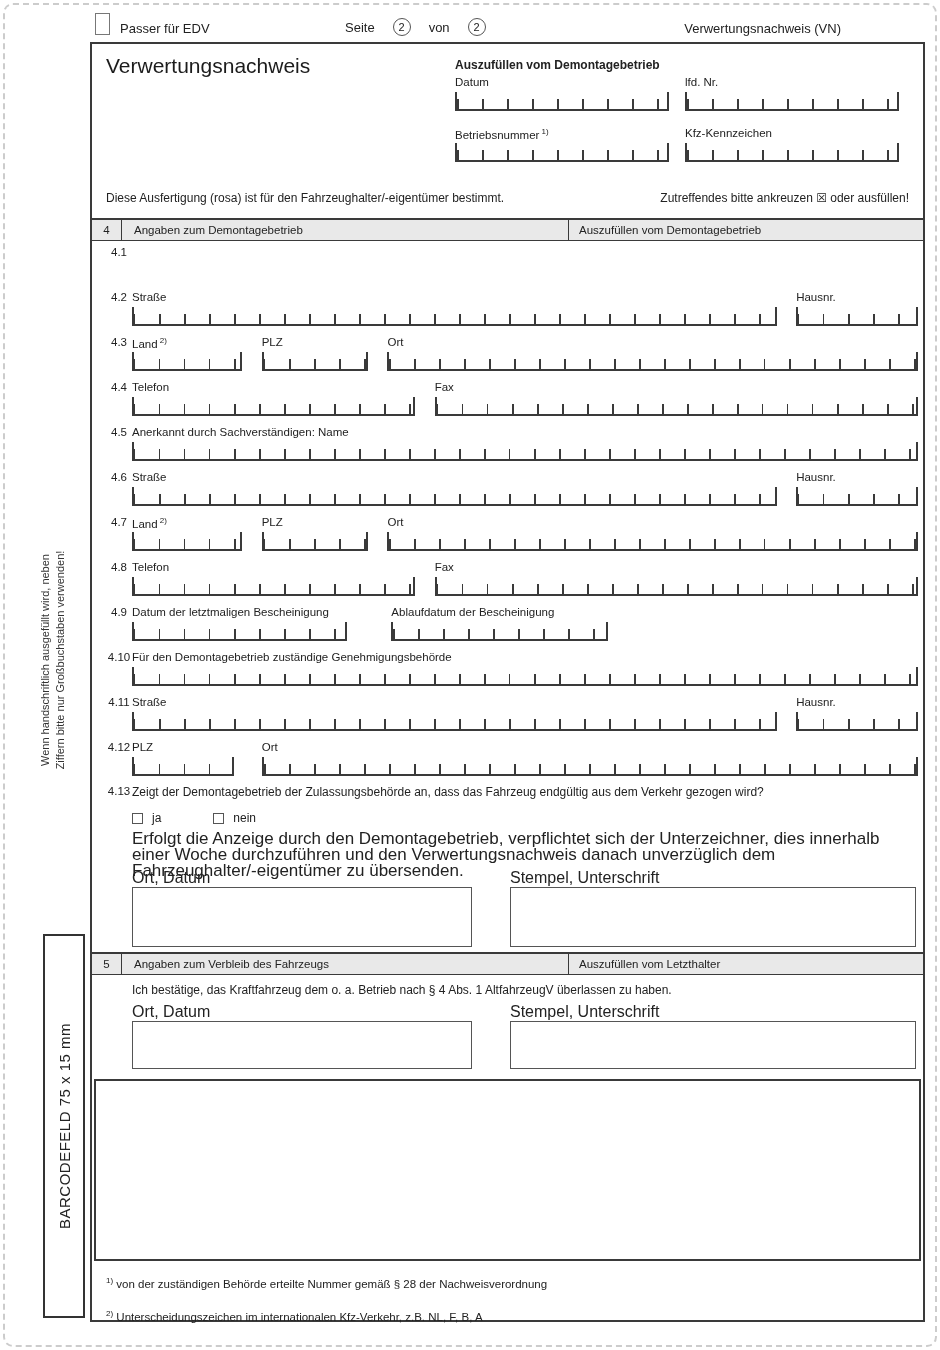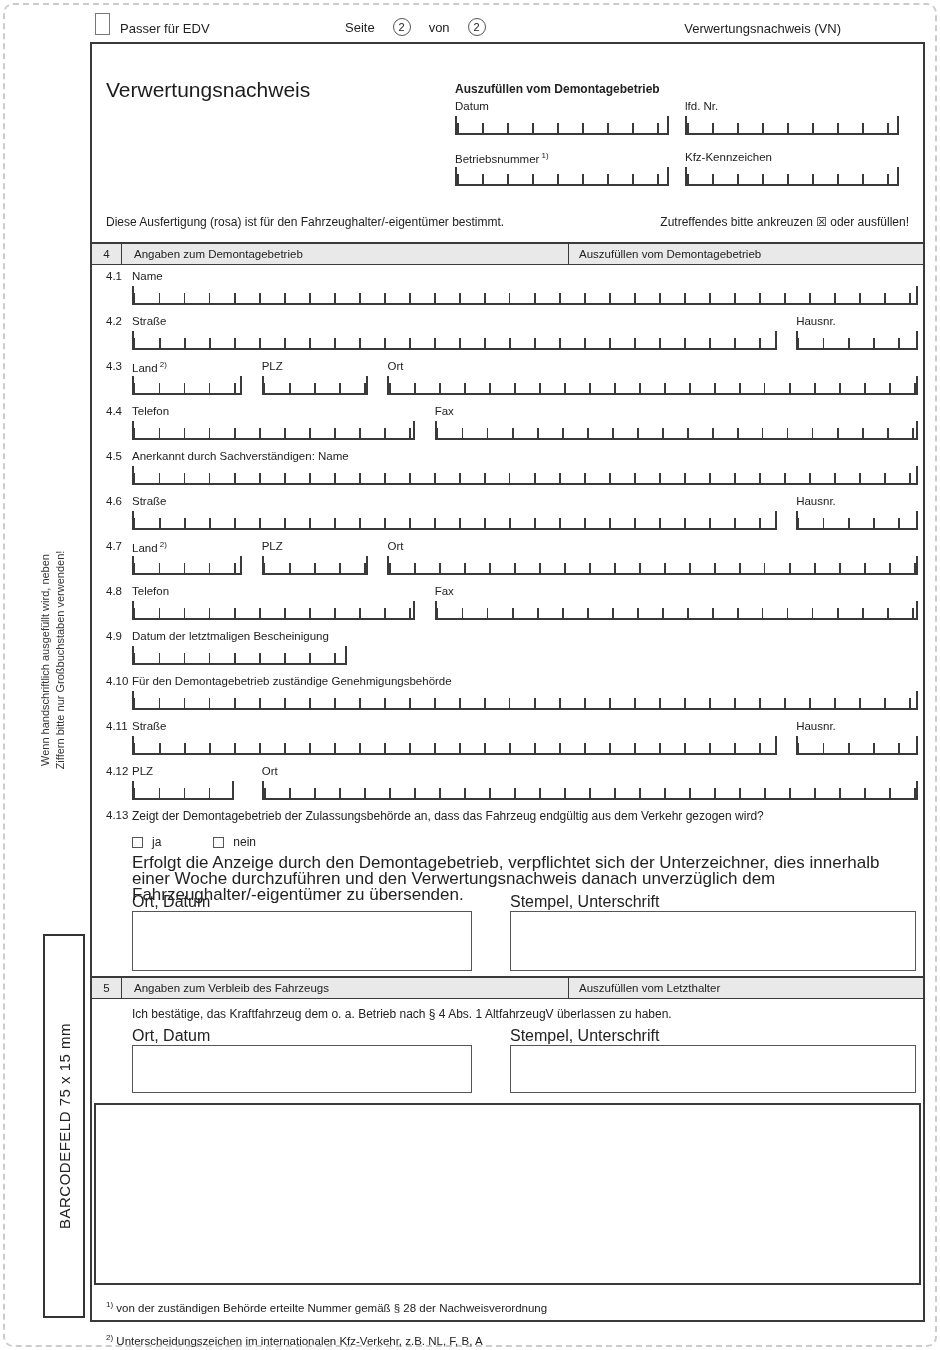--- a/index.html
+++ b/index.html
@@ -12,21 +12,21 @@
   .edv-check { position:absolute; left:5px; top:3px; width:15px; height:22px; border:1.5px solid #777; background:#fff; }
   .edv-label { position:absolute; left:30px; top:11px; }
   .page-info { position:absolute; left:255px; top:8px; display:flex; align-items:center; gap:18px; }
   .circle-num { display:inline-flex; width:18px; height:18px; border:1.3px solid #555; border-radius:50%;
                 align-items:center; justify-content:center; font-size:11px; }
   .doc-code { position:absolute; right:84px; top:11px; }
 
   
   .main-box { position:absolute; left:90px; top:42px; width:835px; height:1280px; border:2px solid #3a3a3a; background:#fff; }
 
-  .box-top { position:relative; height:124px;margin-top:24px; }
+  .box-top { position:relative; height:124px; }
   .form-title { position:absolute; left:14px; top:10px; font-size:21px; color:#1c1c1c; }
   .office-block { position:absolute; left:363px; top:14px; width:458px; }
   .office-heading { font-size:12px; font-weight:bold; margin-bottom:4px; }
   .office-grid { display:grid; grid-template-columns:214px 214px; column-gap:30px; row-gap:13px;gap:16px; }
 
   .field-label { font-size:11.5px; height:15px; white-space:nowrap; color:#222; }
   .field-label sup, .footnote sup, .num-sup { font-size:8px; vertical-align:super; }
 
   .comb { height:19px; margin-top:1px;
           border-left:2px solid #3a3a3a; border-right:2px solid #3a3a3a; border-bottom:2px solid #3a3a3a;
@@ -40,21 +40,21 @@
                  border-top:2px solid #3a3a3a; border-bottom:1px solid #3a3a3a; font-size:11.5px; }
   .section-bar > div { line-height:20px; }
   .bar-num { width:30px; text-align:center; border-right:1px solid #3a3a3a; }
   .bar-title { flex:1; padding-left:12px; }
   .bar-right { width:355px; border-left:1px solid #3a3a3a; padding-left:10px; }
   .bar4 { margin-top:4px; }
   .bar5 { margin-top:5px; }
 
   
   .comb-row { height:45px; padding:5px 5px 0 14px; display:flex; }
-  .row-num { width:26px; flex:none; font-size:11.5px; padding-top:0; }
+  .row-num { width:26px; flex:none; font-size:11.5px; padding-top:0;text-align:center; }
   .fields { flex:1; display:flex; justify-content:space-between; }
   .field { display:flex; flex-direction:column; }
   .r41 .f1, .r45 .f1, .r410 .f1 { width:100%; }
   .r42 .f1, .r46 .f1, .r411 .f1 { width:82%; }
   .r42 .f2, .r46 .f2, .r411 .f2 { width:15.5%; }
   .r43 .f1, .r47 .f1 { width:14%; }
   .r43 .f2, .r47 .f2 { width:13.5%; }
   .r43 .f3, .r47 .f3 { width:67.5%; }
   .r44 .f1, .r48 .f1 { width:36%; }
   .r44 .f2, .r48 .f2 { width:61.5%; }
@@ -164,26 +164,20 @@
 
     <div class="section-bar bar4">
       <div class="bar-num">4</div>
       <div class="bar-title">Angaben zum Demontagebetrieb</div>
       <div class="bar-right">Auszufüllen vom Demontagebetrieb</div>
     </div>
 
     <div class="rows">
         <div class="comb-row r41">
           <div class="row-num">4.1</div>
-          <div class="fields">
-            <div class="field f1">
-              <div class="field-label">Name</div>
-              <div class="comb"></div>
-            </div>
-          </div>
         </div>
         <div class="comb-row r42">
           <div class="row-num">4.2</div>
           <div class="fields">
             <div class="field f1">
               <div class="field-label">Straße</div>
               <div class="comb"></div>
             </div>
             <div class="field f2">
               <div class="field-label">Hausnr.</div>
@@ -271,20 +265,24 @@
               <div class="field-label">Fax</div>
               <div class="comb"></div>
             </div>
           </div>
         </div>
         <div class="comb-row r49">
           <div class="row-num">4.9</div>
           <div class="fields">
             <div class="field f1">
               <div class="field-label">Datum der letztmaligen Bescheinigung</div>
+              <div class="comb"></div>
+            </div>
+            <div class="field f2">
+              <div class="field-label">Ablaufdatum der Bescheinigung</div>
               <div class="comb"></div>
             </div>
           </div>
         </div>
         <div class="comb-row r410">
           <div class="row-num">4.10</div>
           <div class="fields">
             <div class="field f1">
               <div class="field-label">Für den Demontagebetrieb zuständige Genehmigungsbehörde</div>
               <div class="comb"></div>

